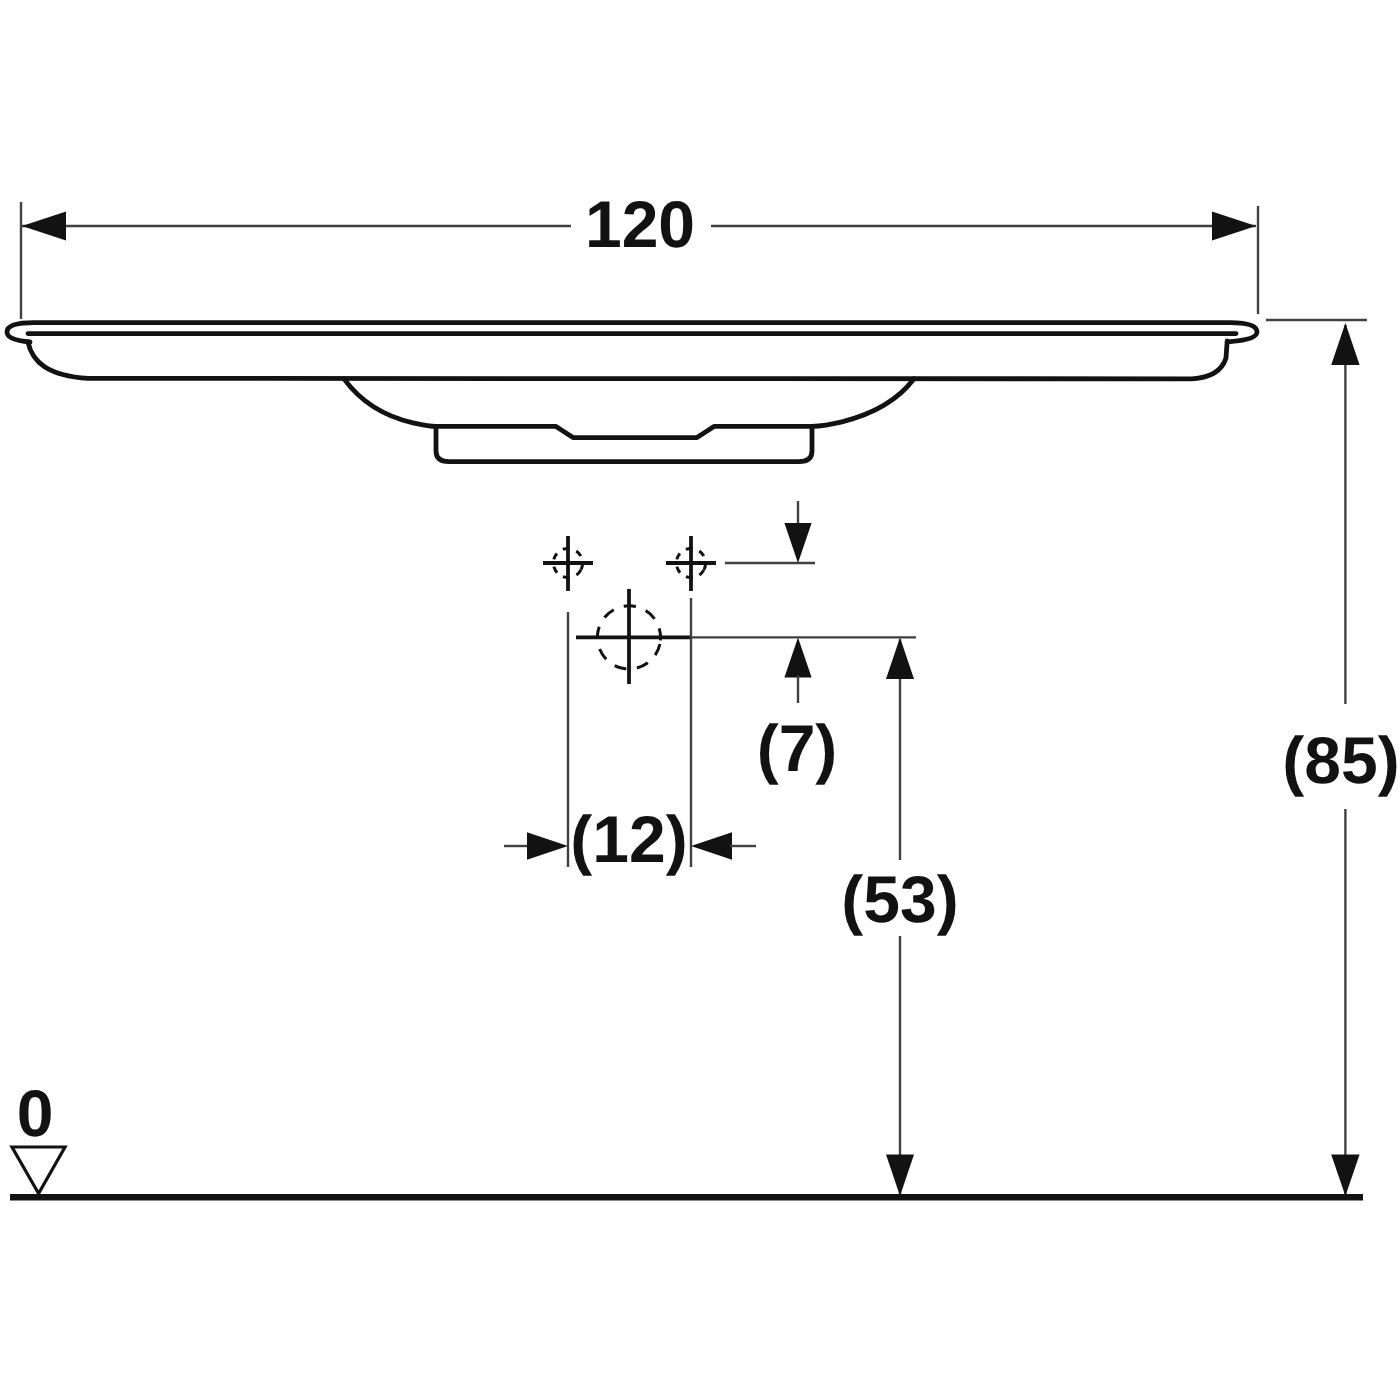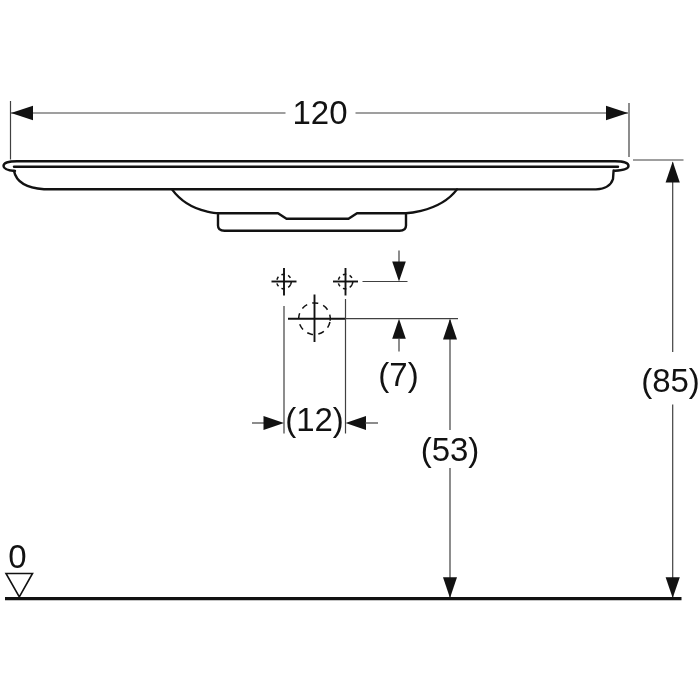--- a/index.html
+++ b/index.html
@@ -11,20 +11,21 @@
     margin: 0;
     padding: 0;
     background: var(--color-bg);
   }
   .stage {
     position: relative;
     width: 700px;
     height: 700px;
     background: var(--color-bg);
     overflow: hidden;
+    font-weight: bold;
   }
   svg { display: block; }
   .ink {
     stroke: var(--color-ink);
     fill: none;
     stroke-width: 2.4;
     stroke-linecap: round;
     stroke-linejoin: round;
   }
   .thin {

